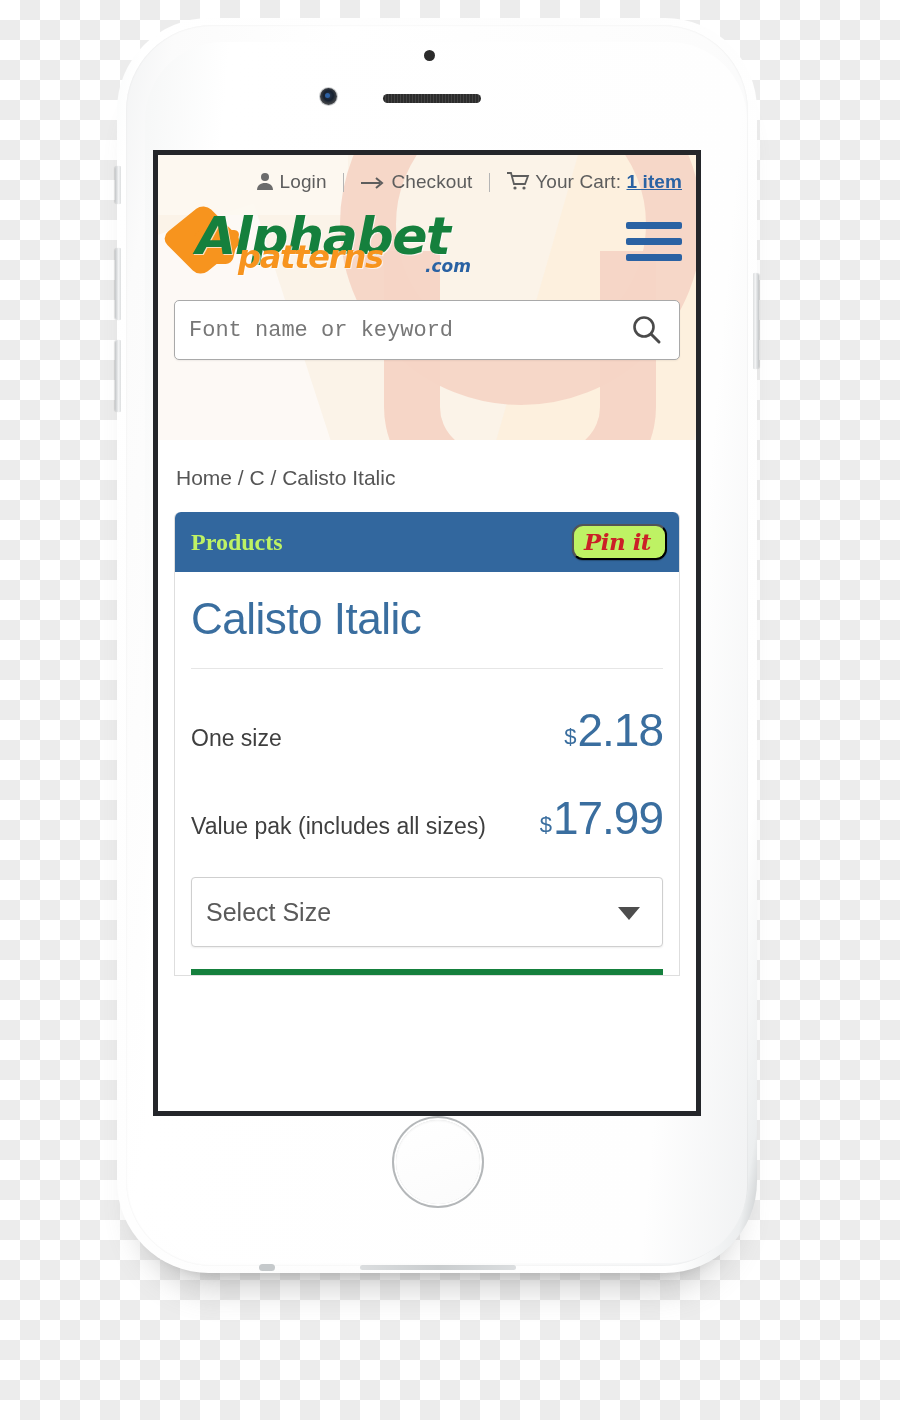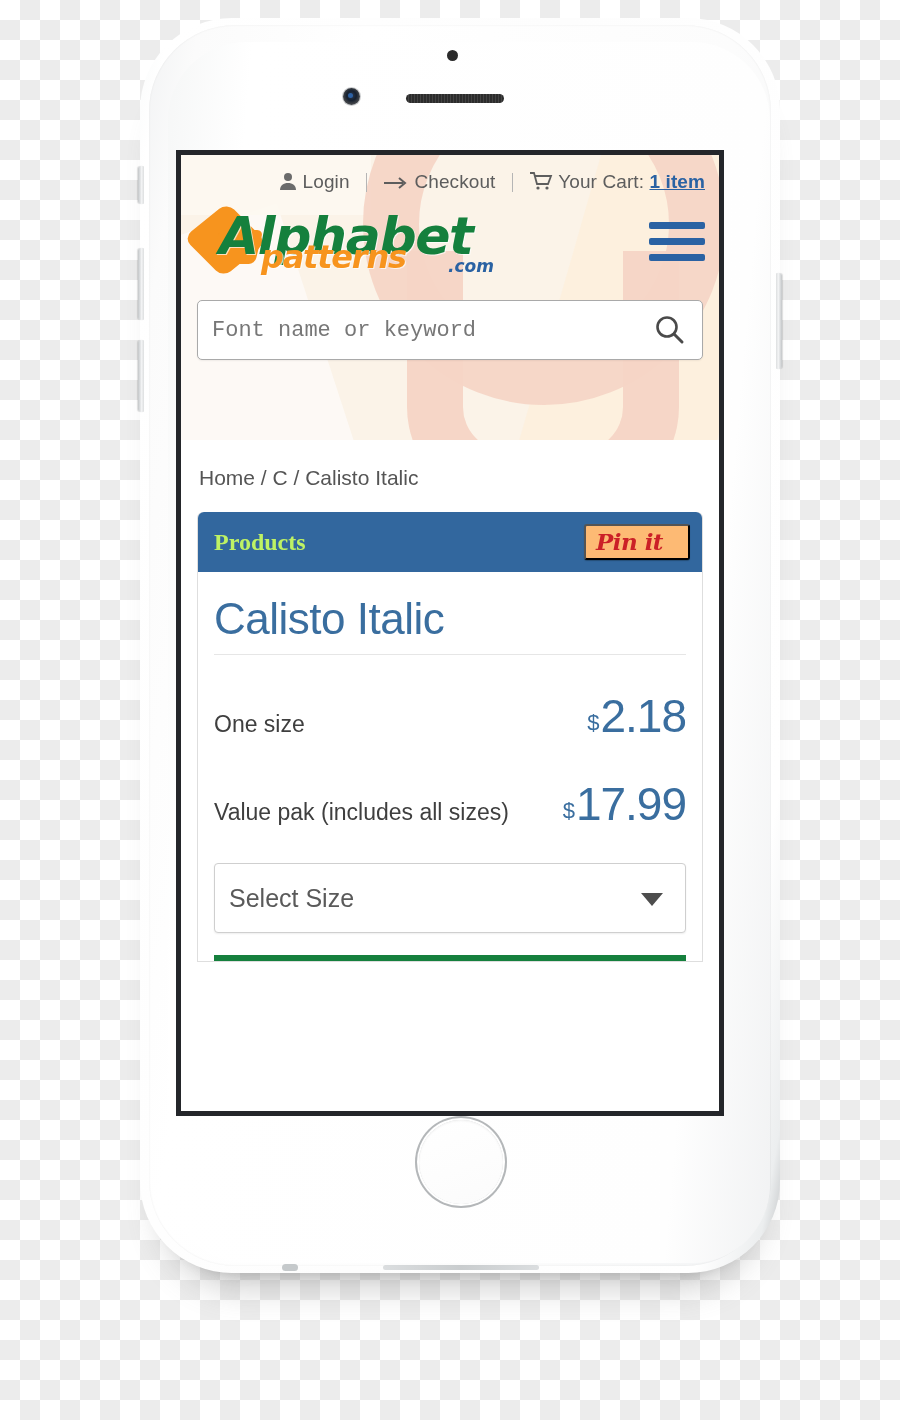--- a/index.html
+++ b/index.html
@@ -18,21 +18,21 @@
     background-image:
       linear-gradient(45deg, #ececec 25%, transparent 25%, transparent 75%, #ececec 75%, #ececec),
       linear-gradient(45deg, #ececec 25%, transparent 25%, transparent 75%, #ececec 75%, #ececec);
     background-size: 40px 40px;
     background-position: 0 0, 20px 20px;
   }
 
   
   #phone {
     position: absolute;
-    left: 140px;
+    left: 117px;
     top: 18px;
     width: 640px;
     height: 1255px;
   }
 
   .phone-shadow {
     position: absolute;
     left: 18px;
     top: 40px;
     width: 604px;
@@ -398,41 +398,41 @@
     justify-content: space-between;
     padding: 0 12px 0 16px;
   }
   .card-title {
     color: #bef264;
     font-size: 24px;
     font-weight: bold;
     font-family: Liberation Serif, serif;
   }
   .pinit {
-    background: #fdba74;
-    border-radius: 3px;
-    padding: 4px 25px 5px 10px;
+    background: #bef264;
+    border-radius: 11px;
+    padding: 4px 14px 5px 10px;
     box-shadow: 0 1px 1px rgba(0,0,0,0.25);
   }
   .pinit-text {
     font-family: "DejaVu Serif", serif;
     font-style: italic;
     font-weight: bold;
     font-size: 23px;
     color: #cb2027;
     letter-spacing: -0.5px;
     line-height: 1;
   }
 
   .card-body { padding: 0 16px; }
 
   .product-name {
     font-size: 44px;
     color: #3a6e9f;
-    padding: 22px 0 10px 0;
+    padding: 22px 0 24px 0;
     border-bottom: 1px solid #e6e6e6;
     letter-spacing: -0.5px;
     font-weight: normal;
     margin: 0;
   }
 
   .price-row {
     display: flex;
     align-items: baseline;
     justify-content: space-between;

